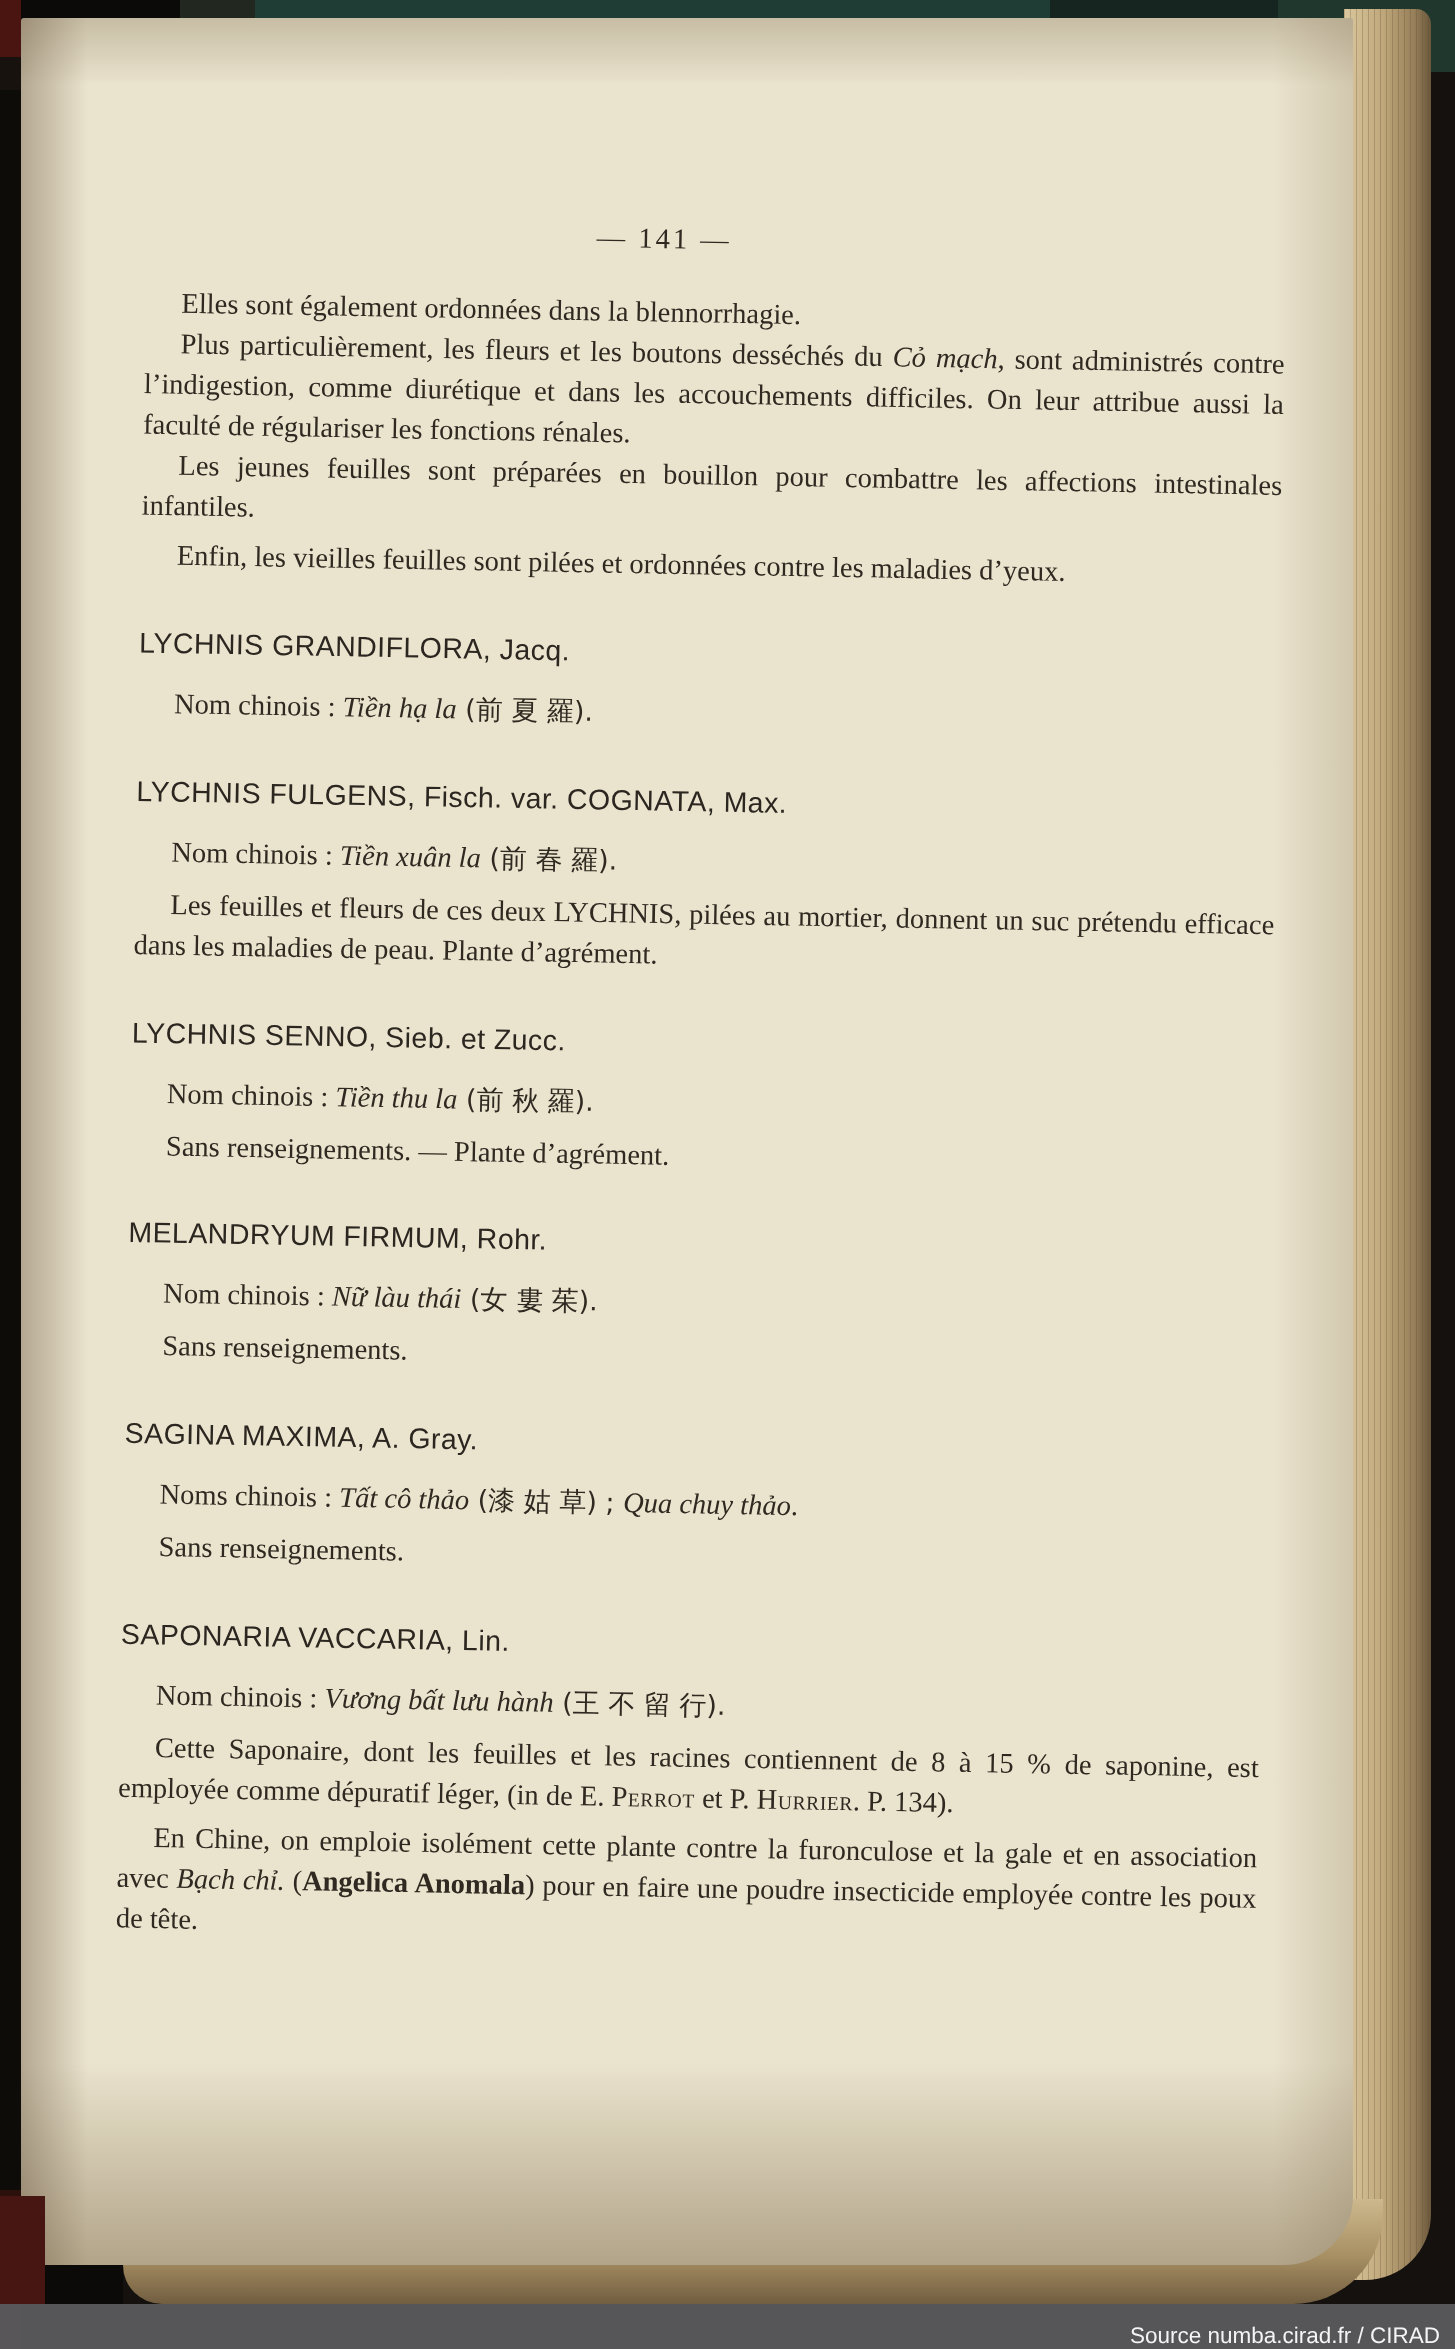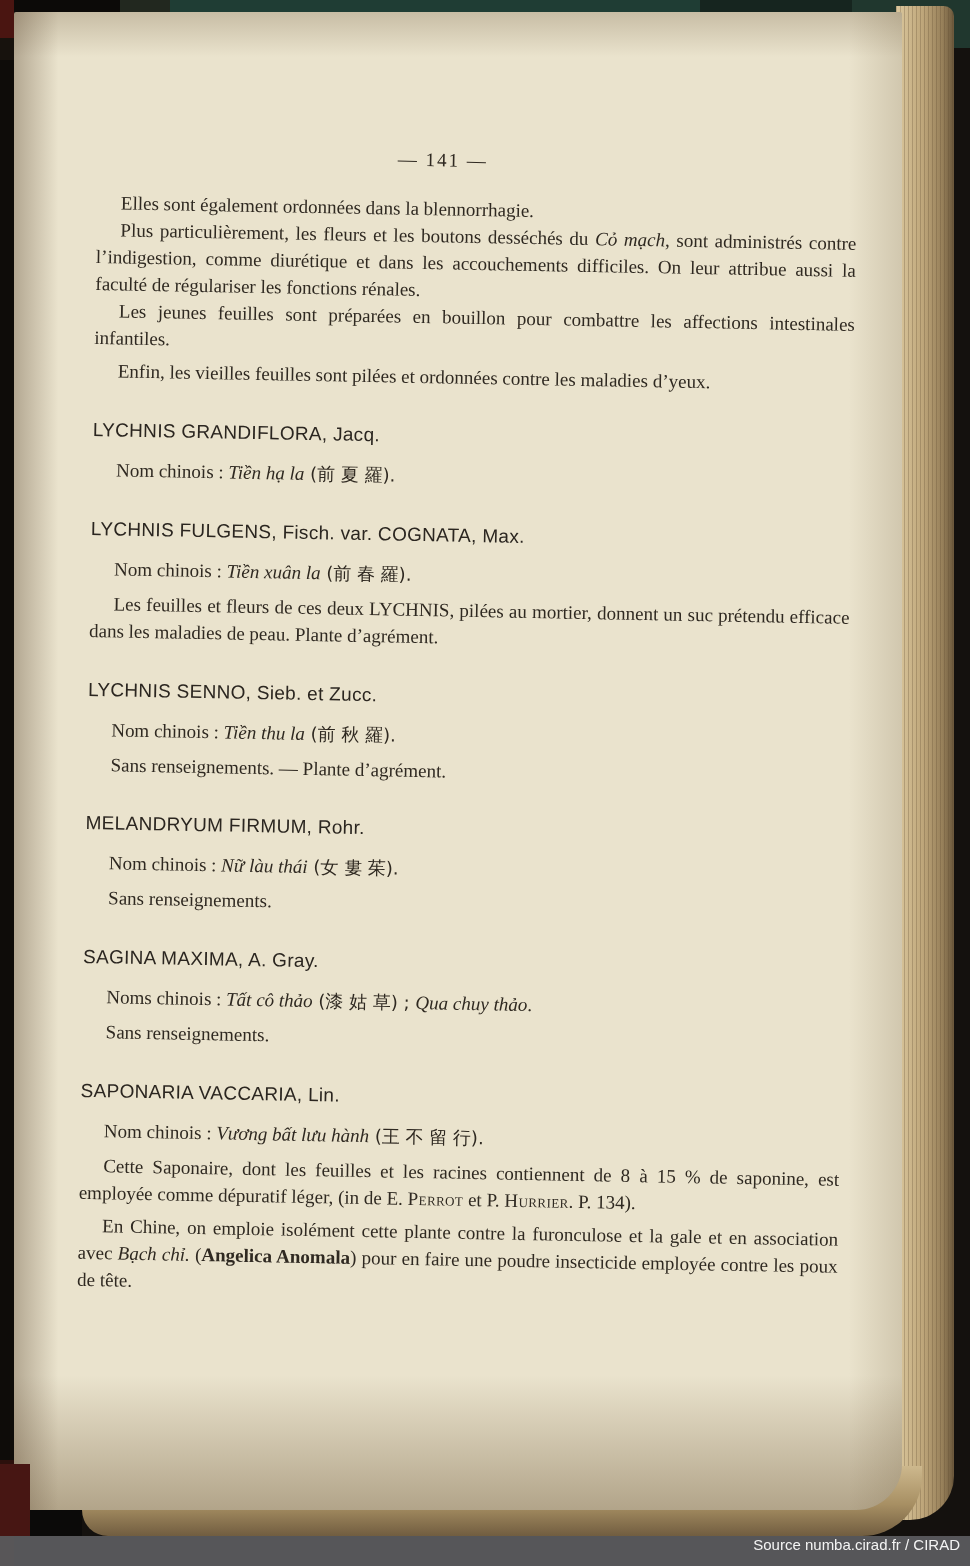--- a/index.html
+++ b/index.html
@@ -81,21 +81,21 @@
   .cjk  { font-family:"DejaVu Sans",sans-serif; font-size:18px; }
   i     { font-style:italic; }
   b     { font-weight:bold; }
   .sc   { font-variant:small-caps; letter-spacing:.4px; }
   .gap-par { margin-top:6px; }
 
   
   .credit {
     position:absolute; left:0; bottom:0; width:100%; height:30px; z-index:10;
     background:rgba(92,92,95,.92);
-    display:flex; align-items:flex-start; justify-content:flex-end;
+    display:flex; align-items:flex-end; justify-content:flex-end;
     padding-right:10px;
     font-family:"Liberation Sans","DejaVu Sans",sans-serif;
     font-size:15px; color:#f4f4f4;
   }
 </style>
 </head>
 <body>
 
 <div class="photo">
   <div class="cover-top"></div>

